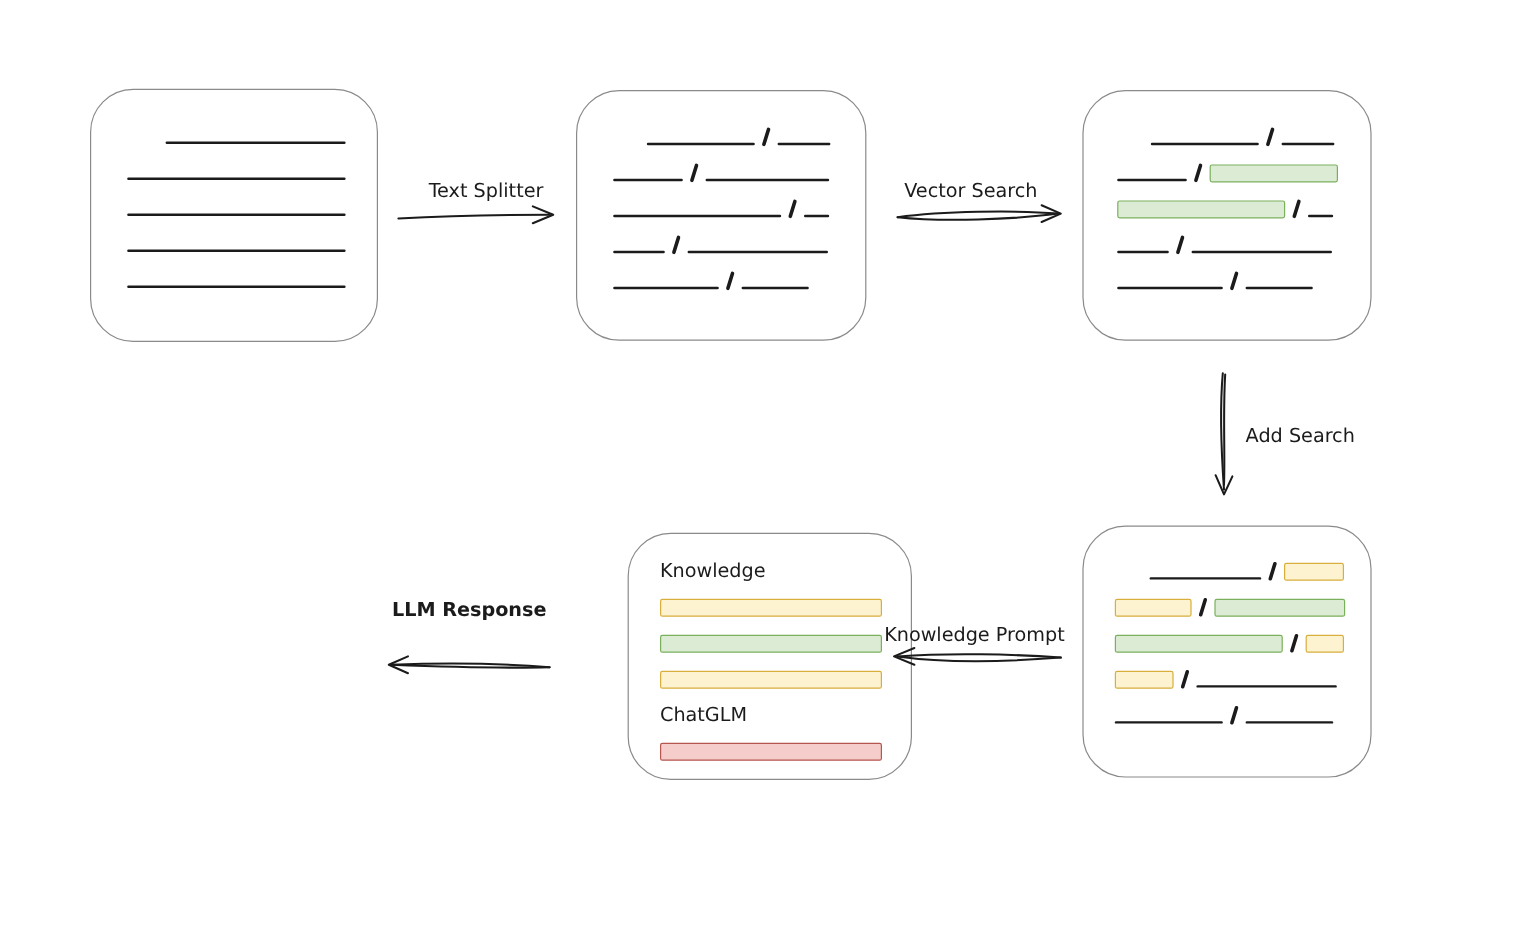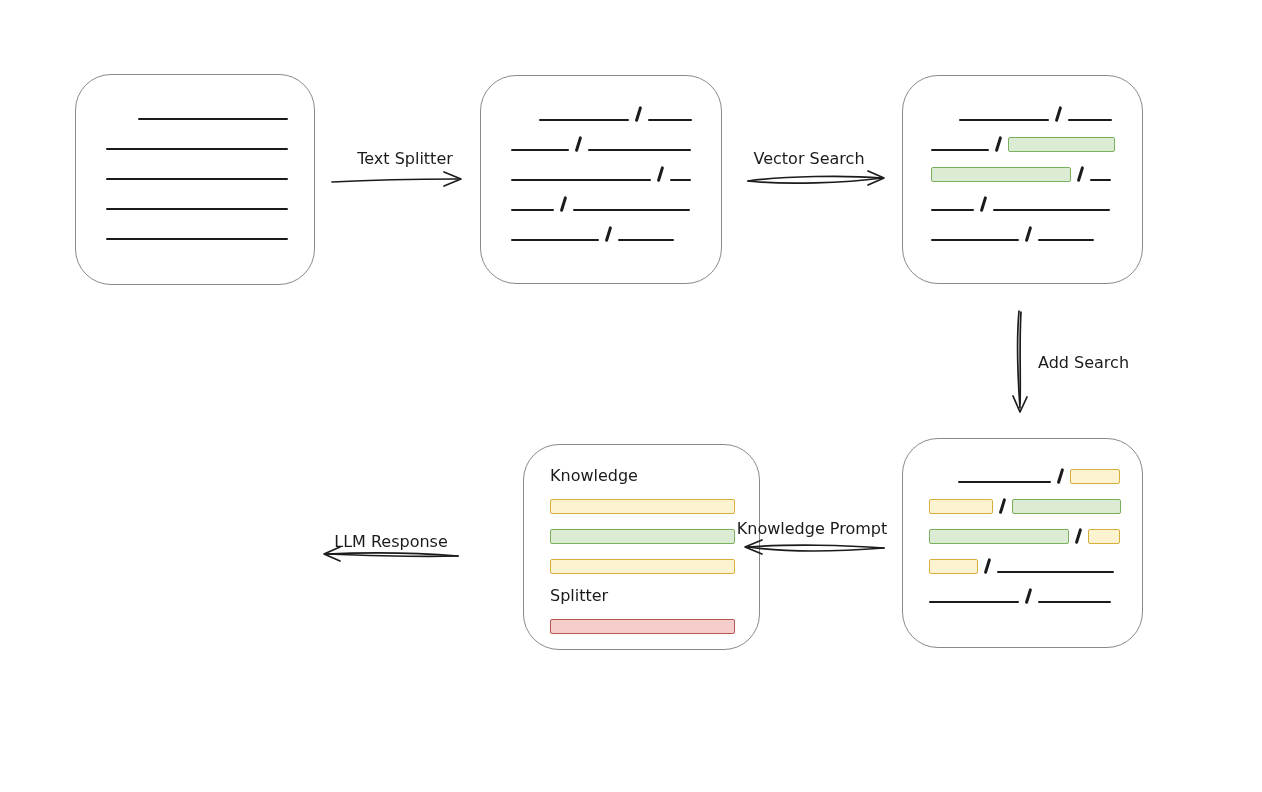--- a/index.html
+++ b/index.html
@@ -181,21 +181,21 @@
         <div class="row">
           <span class="seg-yellow" style="width: 183px;"></span>
         </div>
         <div class="row">
           <span class="seg-green" style="width: 183px;"></span>
         </div>
         <div class="row">
           <span class="seg-yellow" style="width: 183px;"></span>
         </div>
         <div class="row">
-          <span class="seg-label">Splitter</span>
+          <span class="seg-label">ChatGLM</span>
         </div>
         <div class="row">
           <span class="seg-red" style="width: 183px;"></span>
         </div>
       </div>
   </div>
 
 
   <svg id="arrow-layer" width="1262" height="792" viewBox="0 0 1262 792">
     <g>
@@ -221,16 +221,16 @@
       <path d="M458 556 C 420 553, 375 552, 326 554"></path>
       <path d="M458 556 C 422 557, 378 556, 326 554"></path>
       <path d="M340 547 L324 554 L340 561"></path>
     </g>
   </svg>
 
   <div class="arrow-label centered" style="left:405px;top:150px;">Text Splitter</div>
   <div class="arrow-label centered" style="left:809px;top:150px;">Vector Search</div>
   <div class="arrow-label" style="left:1038px;top:354px;">Add Search</div>
   <div class="arrow-label centered" style="left:812px;top:520px;">Knowledge Prompt</div>
-  <div class="arrow-label centered" style="left:391px;top:533px;">LLM Response</div>
+  <div class="arrow-label centered" style="left:391px;top:499px;font-weight:bold;">LLM Response</div>
 
 
 </div>
 
 </body></html>

